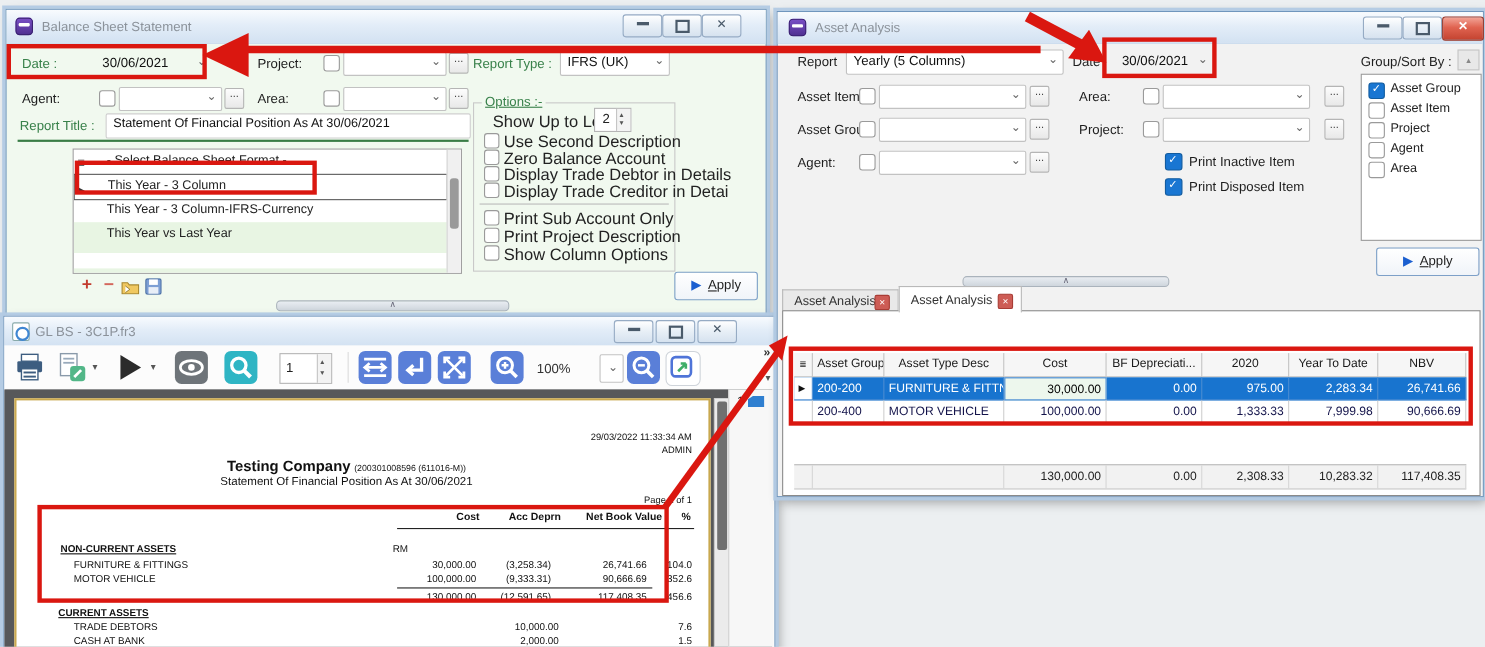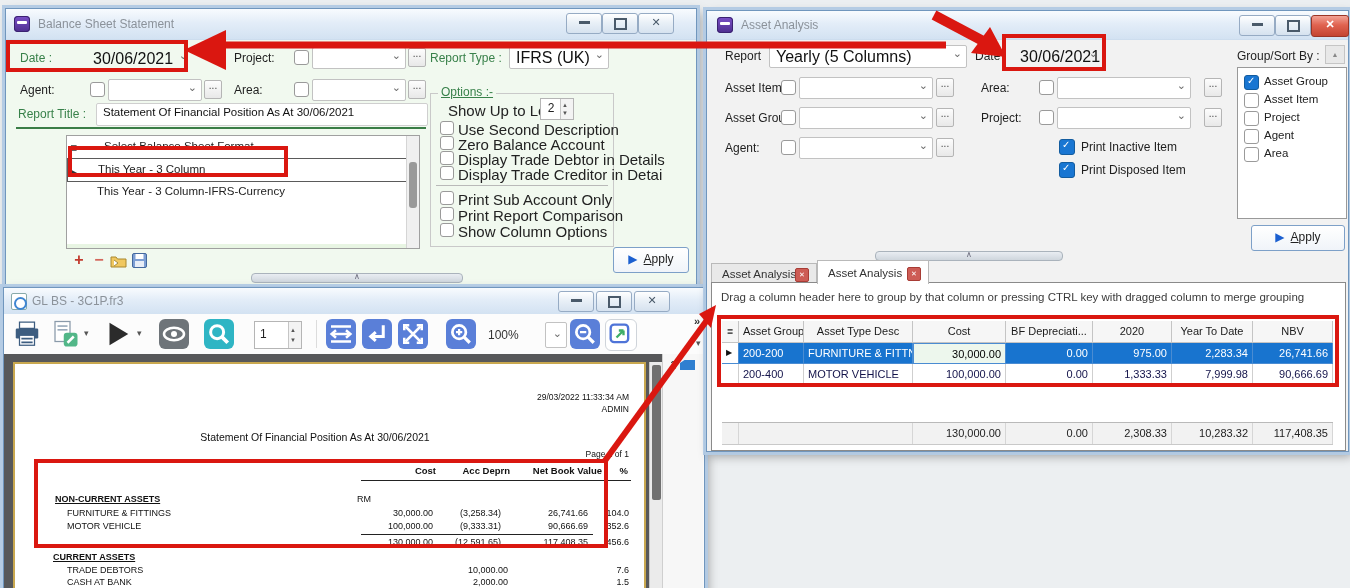--- a/index.html
+++ b/index.html
@@ -13,21 +13,21 @@
   .appicon i{position:absolute;left:3px;top:5px;width:10px;height:3px;background:#fff;border-radius:1px}
   .wbtn{position:absolute;width:34px;height:19px;border:1px solid #96abc4;border-radius:3px;background:linear-gradient(#ffffff,#e9f0f7 45%,#d6e2ef);text-align:center;color:#4a5a6a;font-size:11px;line-height:17px}
   .wbtn .bar{display:inline-block;width:11px;height:3px;background:#4a5a6a;margin-bottom:2px}
   .wbtn .box{display:inline-block;width:9px;height:8px;border:2px solid #4a5a6a;margin-top:4px}
   .wbtn.red{background:linear-gradient(#f2a396,#e06350 45%,#c44431);border-color:#9a3526;color:#fff;font-weight:bold}
   
   .glabel{position:absolute;color:#38814a;font-size:12px;white-space:nowrap}
   .lbl{position:absolute;color:#1e1e1e;font-size:12px;white-space:nowrap}
   .fld{position:absolute;background:#fff;border:1px solid #c2c2c2;border-radius:2px}
   .fld.noborder{border-color:transparent;background:transparent}
-  .fld .val{position:absolute;left:6px;top:2px;font-size:16px;color:#111;white-space:nowrap}
+  .fld .val{position:absolute;left:6px;top:2px;font-size:12px;color:#111;white-space:nowrap}
   .fld .chev{position:absolute;right:4px;top:1px;font-size:11px;color:#6a6a6a}
   .cb{position:absolute;width:13px;height:13px;background:#fff;border:1px solid #9a9a9a;border-radius:3px}
   .cb.on{background:#1976d2;border-color:#135c9f}
   .cb.on i{position:absolute;left:2px;top:-1px;color:#fff;font-size:10px;font-style:normal}
   .dots{position:absolute;width:16px;height:17px;background:linear-gradient(#fdfdfd,#e8e8e8);border:1px solid #b5b5b5;border-radius:2px;text-align:center;line-height:10px;font-size:10px;color:#444}
   .spin{position:absolute;background:#fff;border:1px solid #b5b5b5}
   .spin .sval{position:absolute;left:0;right:12px;top:2px;text-align:center;font-size:12px}
   .spin .arrows{position:absolute;right:0;top:0;bottom:0;width:12px;border-left:1px solid #c5c5c5;background:#f3f3f3}
   .spin .arrows span{position:absolute;left:1px;font-size:6px;color:#555;line-height:6px}
   .applybtn{position:absolute;background:linear-gradient(#ffffff,#f0f4f9);border:1px solid #7da0c8;border-radius:3px;text-align:center;cursor:pointer}
@@ -152,20 +152,23 @@
       <span class="gutter-mark">≣</span>
       <span class="txt">- Select Balance Sheet Format -</span>
     </div>
     <div class="fmtrow sel" style="top:22px;height:22px">
       <span class="gutter-mark" style="top:4px;font-size:8px">▶</span>
       <span class="txt">This Year - 3 Column</span>
     </div>
     <div class="fmtrow" style="top:45px">
       <span class="txt">This Year - 3 Column-IFRS-Currency</span>
     </div>
+    <div class="fmtrow alt" style="top:66px">
+      <span class="txt">This Year vs Last Year</span>
+    </div>
     <div class="fmtrow alt" style="top:108px">
       <span class="txt">Comparison - Monthly (12 Months)</span>
     </div>
     <div class="vscroll">
         <span class="thumb" style="top:26px;height:46px"></span>
       </div>
   </div>
 
   <div class="optbox" style="left:424px;top:84px;width:182px;height:152px"></div>
   <span class="glabel" style="left:432px;top:76px;text-decoration:underline;background:#f1f9ef;padding:0 3px">Options :-</span>
@@ -182,21 +185,21 @@
   <span class="cb" style="left:434px;top:127px;width:12px;height:12px"></span>
   <span class="optrow-label" style="left:452px;top:127px">Zero Balance Account</span>
   <span class="cb" style="left:434px;top:142px;width:12px;height:12px"></span>
   <span class="optrow-label" style="left:452px;top:142px">Display Trade Debtor in Details</span>
   <span class="cb" style="left:434px;top:157px;width:12px;height:12px"></span>
   <span class="optrow-label" style="left:452px;top:157px">Display Trade Creditor in Detai</span>
   <div class="abs" style="left:430px;top:176px;width:172px;height:1px;background:#b9b9b9"></div>
   <span class="cb" style="left:434px;top:182px;width:12px;height:12px"></span>
   <span class="optrow-label" style="left:452px;top:182px">Print Sub Account Only</span>
   <span class="cb" style="left:434px;top:198px;width:12px;height:12px"></span>
-  <span class="optrow-label" style="left:452px;top:198px">Print Report Comparison</span>
+  <span class="optrow-label" style="left:452px;top:198px">Print Project Description</span>
   <span class="cb" style="left:434px;top:214px;width:12px;height:12px"></span>
   <span class="optrow-label" style="left:452px;top:214px">Show Column Options</span>
 
   <span class="miniicon" style="left:64px;top:242px;color:#c23b2e"><span>+</span></span>
   <span class="miniicon" style="left:84px;top:242px;color:#d4675c"><span>−</span></span>
   <span class="abs" style="left:104px;top:245px">
     <svg width="17" height="14" viewBox="0 0 17 14">
         <path d="M1 3 h5 l1.5 2 H16 v8 H1 Z" fill="#f0c860" stroke="#a9882f" stroke-width="1"></path>
         <path d="M4 6 l4 3 -4 3" fill="#fff" stroke="#7a6a22" stroke-width="0.7"></path>
       </svg>
@@ -315,20 +318,24 @@
         <path d="M9 15 L15 9 M15 9 h-4 M15 9 v4" stroke="#3fae68" stroke-width="2" fill="none"></path>
       </svg>
   </span>
   <span class="abs" style="left:690px;top:27px;font-size:11px;color:#333;font-weight:bold">»</span>
   <span class="abs" style="left:692px;top:50px;font-size:9px;color:#555">▾</span>
 
   <div class="preview" style="left:0;top:66px;width:698px;height:244px"></div>
   <div class="page" style="left:9px;top:74px;width:629px;height:227px">
     <span class="rpt" style="right:15px;top:28px;font-size:8.5px">29/03/2022 11:33:34 AM</span>
     <span class="rpt" style="right:15px;top:40px;font-size:8.5px">ADMIN</span>
+    <div class="abs" style="left:0;top:52px;width:600px;text-align:center">
+      <span class="rpt b" style="position:static;font-size:13.5px">Testing Company</span>
+      <span class="rpt" style="position:static;font-size:8px">(200301008596 (611016-M))</span>
+    </div>
     <div class="abs" style="left:0;top:66px;width:600px;text-align:center">
       <span class="rpt" style="position:static;font-size:10.5px">Statement Of Financial Position As At 30/06/2021</span>
     </div>
     <span class="rpt" style="right:15px;top:85px;font-size:8.5px">Page 1 of 1</span>
 
     <span class="rpt b" style="right:208px;top:101px;font-size:9.5px">Cost</span>
     <span class="rpt b" style="right:134px;top:101px;font-size:9.5px">Acc Deprn</span>
     <span class="rpt b" style="right:42px;top:101px;font-size:9.5px">Net Book Value</span>
     <span class="rpt b" style="right:16px;top:101px;font-size:9.5px">%</span>
     <div class="rline" style="left:346px;top:116px;width:270px"></div>
@@ -468,21 +475,20 @@
   <div class="tab" style="left:4px;top:252px;width:104px;height:20px">
     <span class="tname">Asset Analysis</span>
     <span class="tclose"><span style="font-size:7px">✕</span></span>
   </div>
   <div class="tab active" style="left:110px;top:249px;width:110px;height:23px">
     <span class="tname" style="top:6px">Asset Analysis</span>
     <span class="tclose" style="top:6px"><span style="font-size:7px">✕</span></span>
   </div>
 
   <div class="gridpanel" style="left:4px;top:271px;width:633px;height:167px">
-    <span class="draghint">Drag a column header here to group by that column or pressing CTRL key with dragged column to merge grouping</span>
     <div class="grid" style="left:10px;top:38px;width:611px">
       <div class="grow hdr">
         <span class="gc c0" style="font-size:8px">≣</span>
         <span class="gc c1">Asset Group</span>
         <span class="gc c2">Asset Type Desc</span>
         <span class="gc c3">Cost</span>
         <span class="gc c4">BF Depreciati...</span>
         <span class="gc c5">2020</span>
         <span class="gc c6">Year To Date</span>
         <span class="gc c7">NBV</span>

